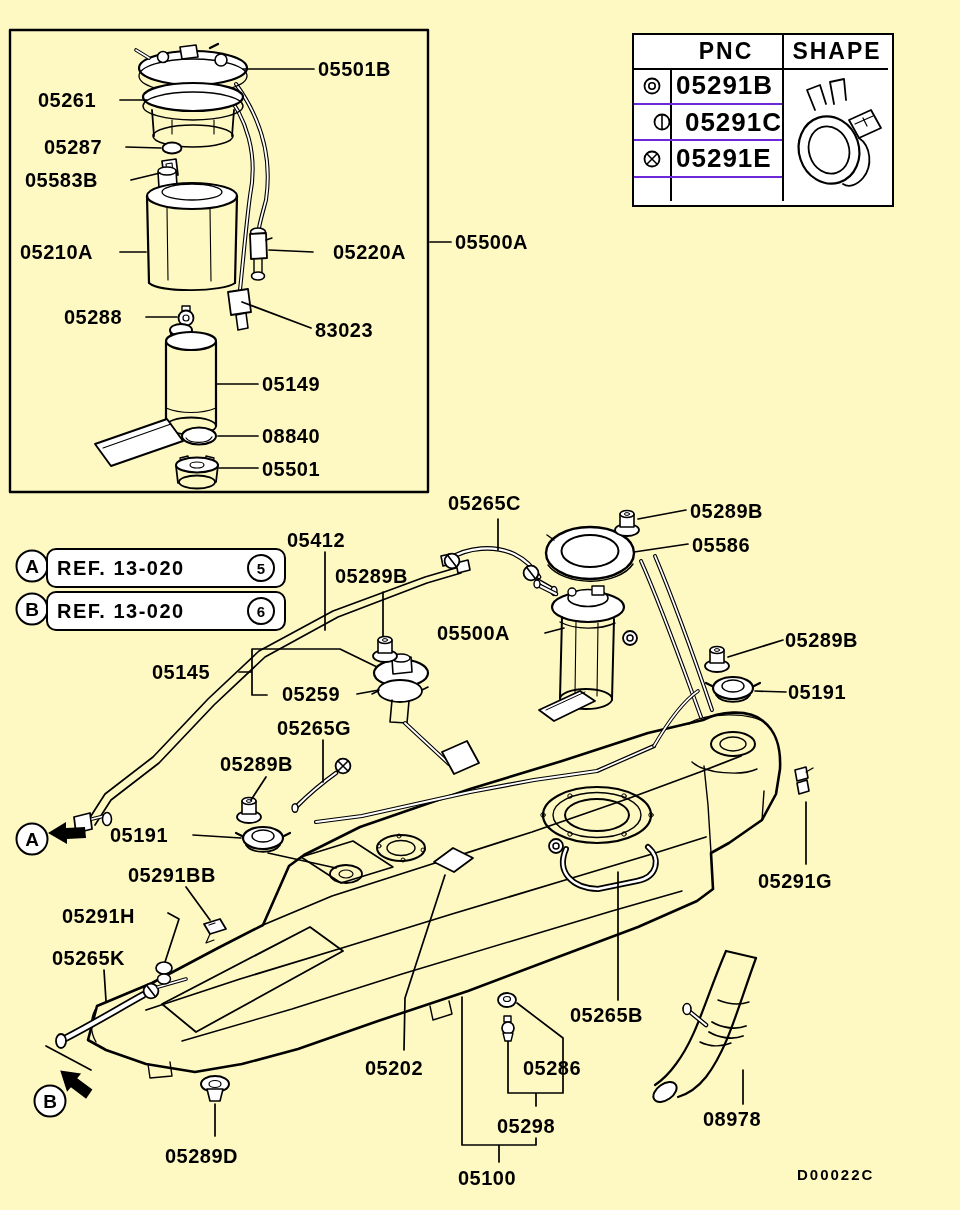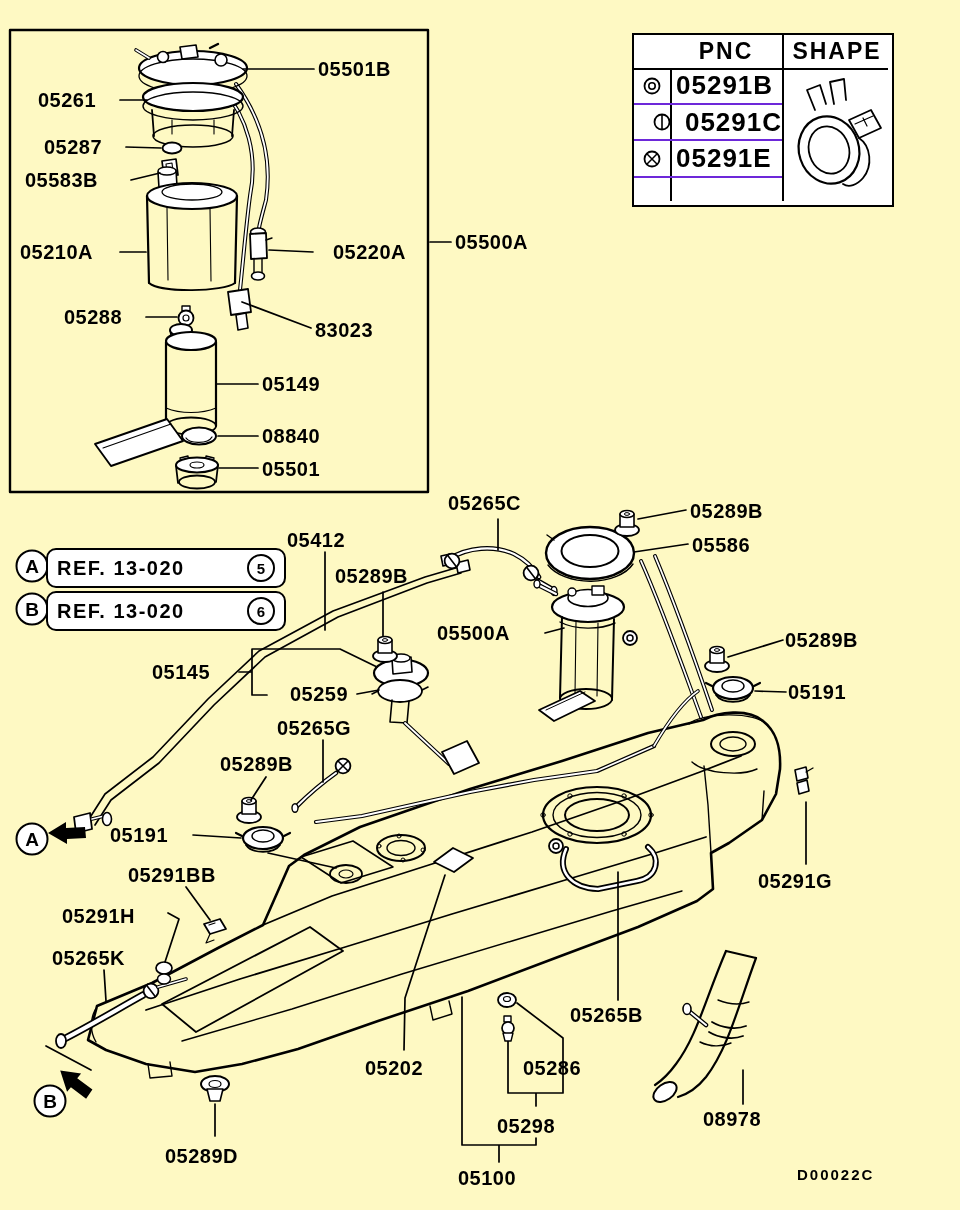--- a/index.html
+++ b/index.html
@@ -426,21 +426,21 @@
       <div class="plabel" style="left: 455px; top: 242px;">05500A</div>
       <div class="plabel" style="left: 448px; top: 503px;">05265C</div>
       <div class="plabel" style="left: 287px; top: 540px;">05412</div>
       <div class="plabel" style="left: 335px; top: 576px;">05289B</div>
       <div class="plabel" style="left: 437px; top: 633px;">05500A</div>
       <div class="plabel" style="left: 690px; top: 511px;">05289B</div>
       <div class="plabel" style="left: 692px; top: 545px;">05586</div>
       <div class="plabel" style="left: 785px; top: 640px;">05289B</div>
       <div class="plabel" style="left: 788px; top: 692px;">05191</div>
       <div class="plabel" style="left: 152px; top: 672px;">05145</div>
-      <div class="plabel" style="left: 290px; top: 694px;">05259</div>
+      <div class="plabel" style="left: 282px; top: 694px;">05259</div>
       <div class="plabel" style="left: 277px; top: 728px;">05265G</div>
       <div class="plabel" style="left: 220px; top: 764px;">05289B</div>
       <div class="plabel" style="left: 110px; top: 835px;">05191</div>
       <div class="plabel" style="left: 128px; top: 875px;">05291BB</div>
       <div class="plabel" style="left: 62px; top: 916px;">05291H</div>
       <div class="plabel" style="left: 52px; top: 958px;">05265K</div>
       <div class="plabel" style="left: 758px; top: 881px;">05291G</div>
       <div class="plabel" style="left: 570px; top: 1015px;">05265B</div>
       <div class="plabel" style="left: 365px; top: 1068px;">05202</div>
       <div class="plabel" style="left: 523px; top: 1068px;">05286</div>

